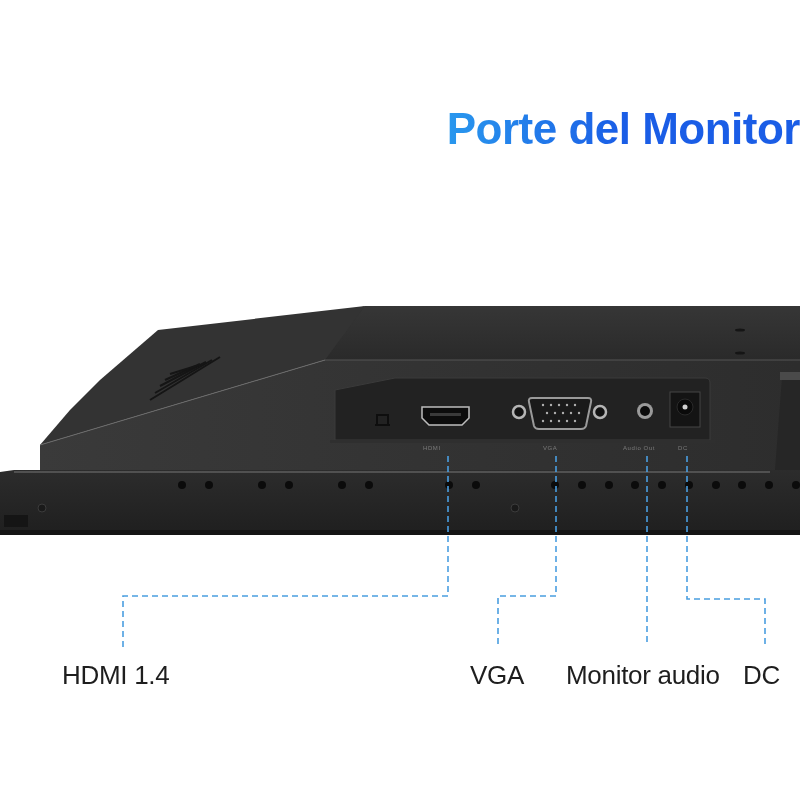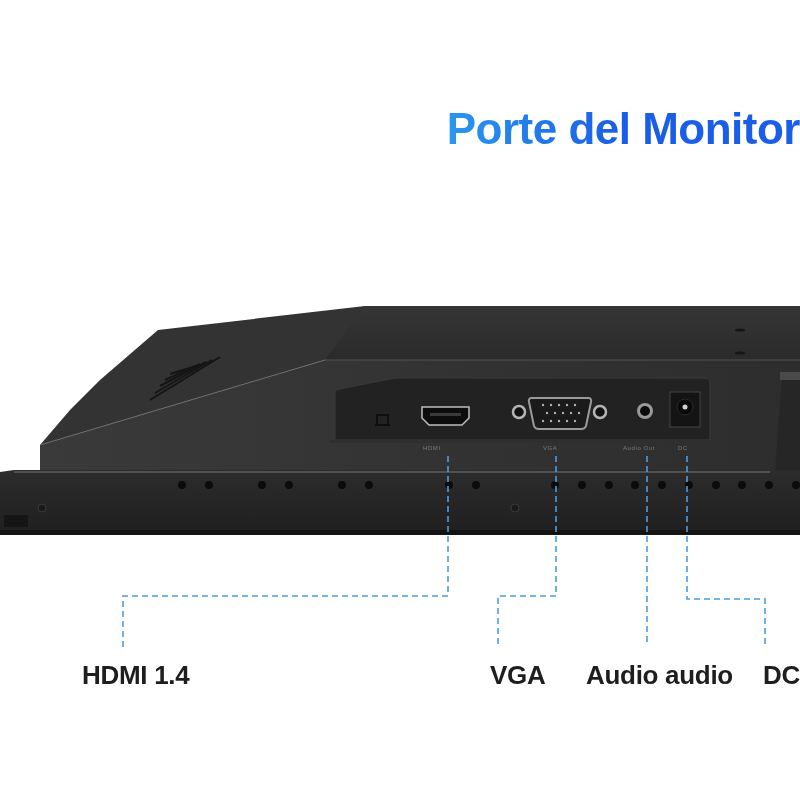--- a/index.html
+++ b/index.html
@@ -6,22 +6,22 @@
   body { width:800px; height:800px; position:relative; overflow:hidden; font-family:"Liberation Sans", sans-serif; }
   .title {
     position:absolute; left:0; top:104px; width:800px; text-align:right;
     font-size:44px; font-weight:bold; letter-spacing:-0.5px;
     background:linear-gradient(90deg,#45dcf7 25%,#2a9aee 55%,#1a5de6 78%);
     -webkit-background-clip:text; background-clip:text; color:transparent;
   }
   .title span { display:inline-block; }
   svg.scene { position:absolute; left:0; top:0; }
   .label {
-    position:absolute; top:660px; font-size:26px; font-weight:bold; color:#1e1e1e;
-    white-space:nowrap; letter-spacing:-0.3px;margin-left:20px;
+    position:absolute; top:660px; font-size:26px; font-weight:normal; color:#1e1e1e;
+    white-space:nowrap; letter-spacing:-0.3px;
   }
   .engraved { font-family:"Liberation Sans", sans-serif; font-size:6px; fill:#7a7a7a; letter-spacing:0.6px; }
 </style>
 </head>
 <body>
 
 <div class="title"><span>Porte del Monitor</span></div>
 
 <svg class="scene" width="800" height="800" viewBox="0 0 800 800">
   <defs>
@@ -148,14 +148,14 @@
   <g fill="none" stroke="#4a9ee0" stroke-width="1.6" stroke-dasharray="6,4">
     <polyline points="448,456 448,596 123,596 123,648"></polyline>
     <polyline points="556,456 556,596 498,596 498,648"></polyline>
     <polyline points="647,456 647,645"></polyline>
     <polyline points="687,456 687,599 765,599 765,648"></polyline>
   </g>
 </svg>
 
 <div class="label" style="left:62px;">HDMI 1.4</div>
 <div class="label" style="left:470px;">VGA</div>
-<div class="label" style="left:566px;">Audio audio</div>
+<div class="label" style="left:566px;">Monitor audio</div>
 <div class="label" style="left:743px;">DC</div>
 
 </body></html>

